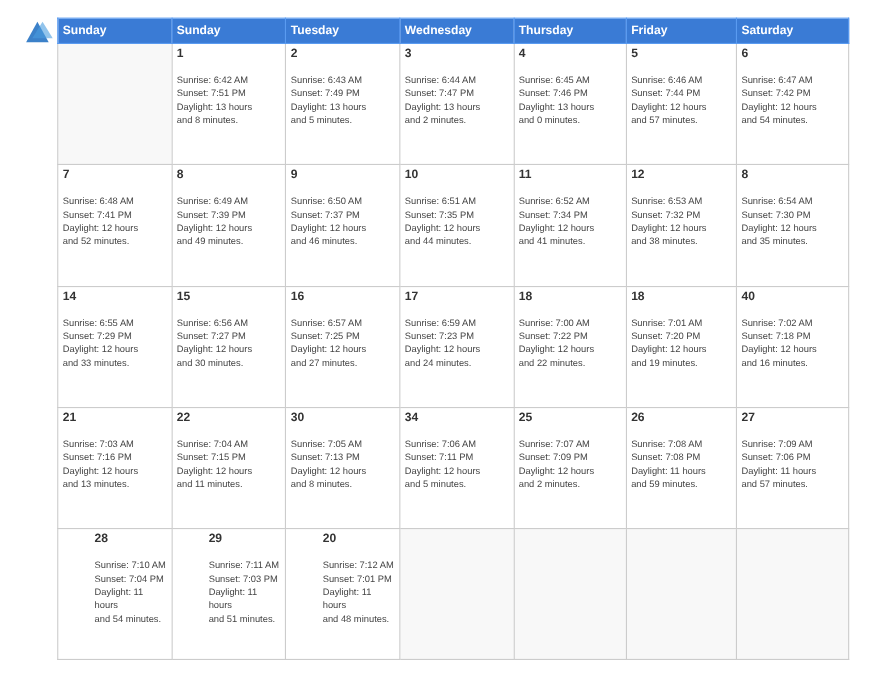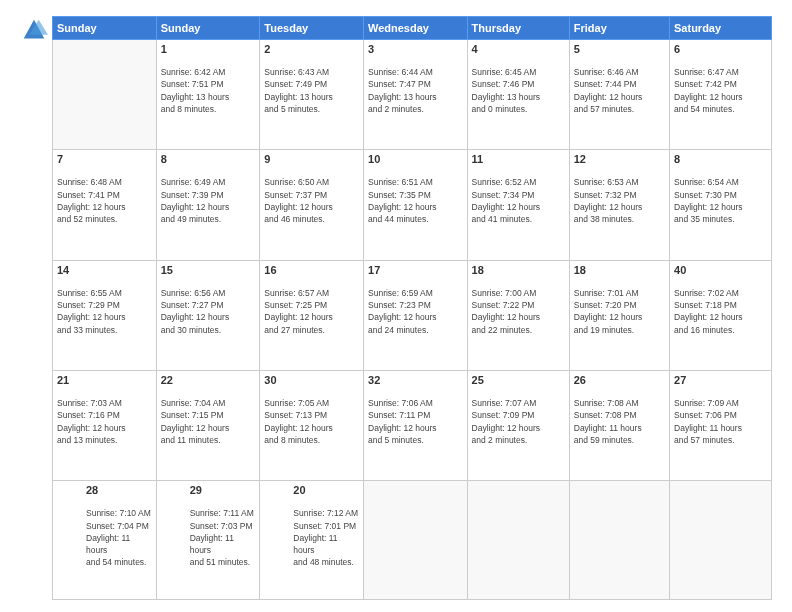--- a/index.html
+++ b/index.html
@@ -233,21 +233,21 @@
           </td>
           <td>
             <span class="day-num">22</span>
             <div class="day-info">Sunrise: 7:04 AM<br>Sunset: 7:15 PM<br>Daylight: 12 hours<br>and 11 minutes.</div>
           </td>
           <td>
             <span class="day-num">30</span>
             <div class="day-info">Sunrise: 7:05 AM<br>Sunset: 7:13 PM<br>Daylight: 12 hours<br>and 8 minutes.</div>
           </td>
           <td>
-            <span class="day-num">32</span>
+            <span class="day-num">34</span>
             <div class="day-info">Sunrise: 7:06 AM<br>Sunset: 7:11 PM<br>Daylight: 12 hours<br>and 5 minutes.</div>
           </td>
           <td>
             <span class="day-num">25</span>
             <div class="day-info">Sunrise: 7:07 AM<br>Sunset: 7:09 PM<br>Daylight: 12 hours<br>and 2 minutes.</div>
           </td>
           <td>
             <span class="day-num">26</span>
             <div class="day-info">Sunrise: 7:08 AM<br>Sunset: 7:08 PM<br>Daylight: 11 hours<br>and 59 minutes.</div>
           </td>

